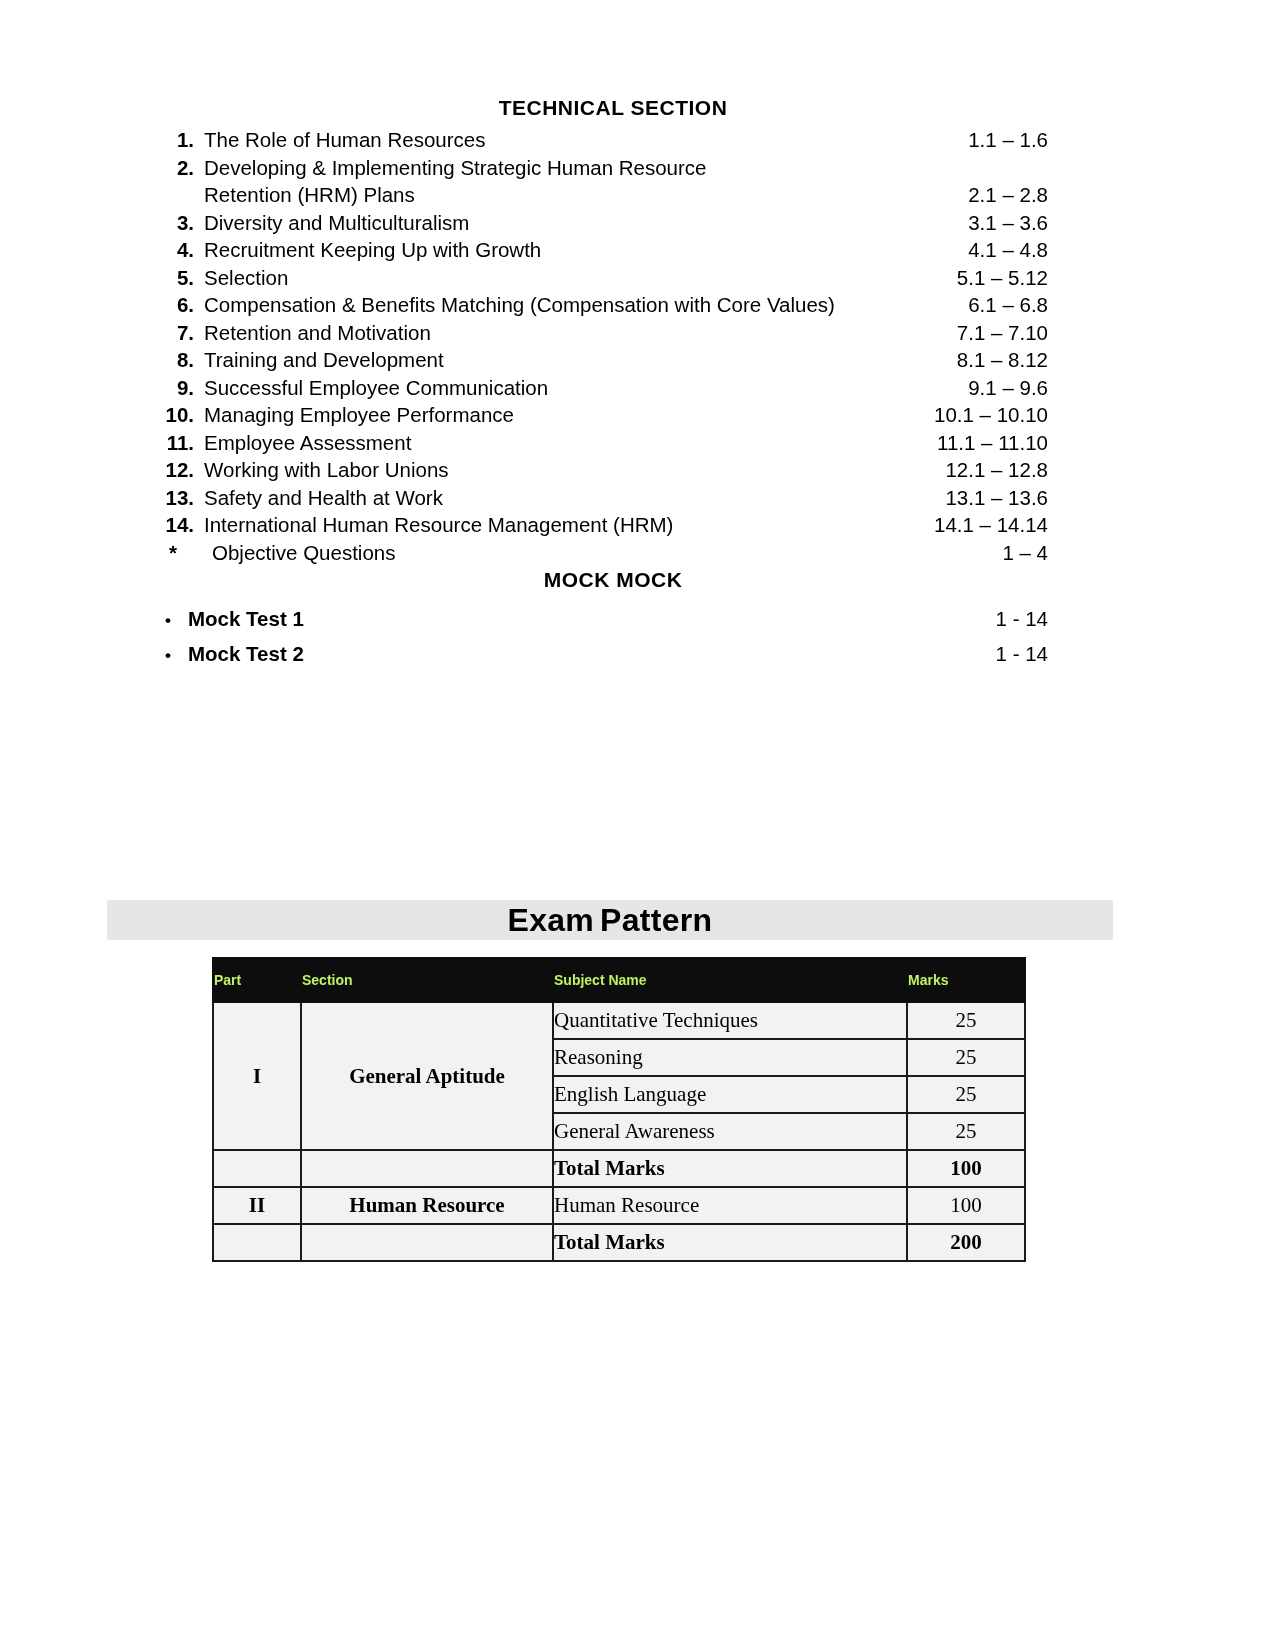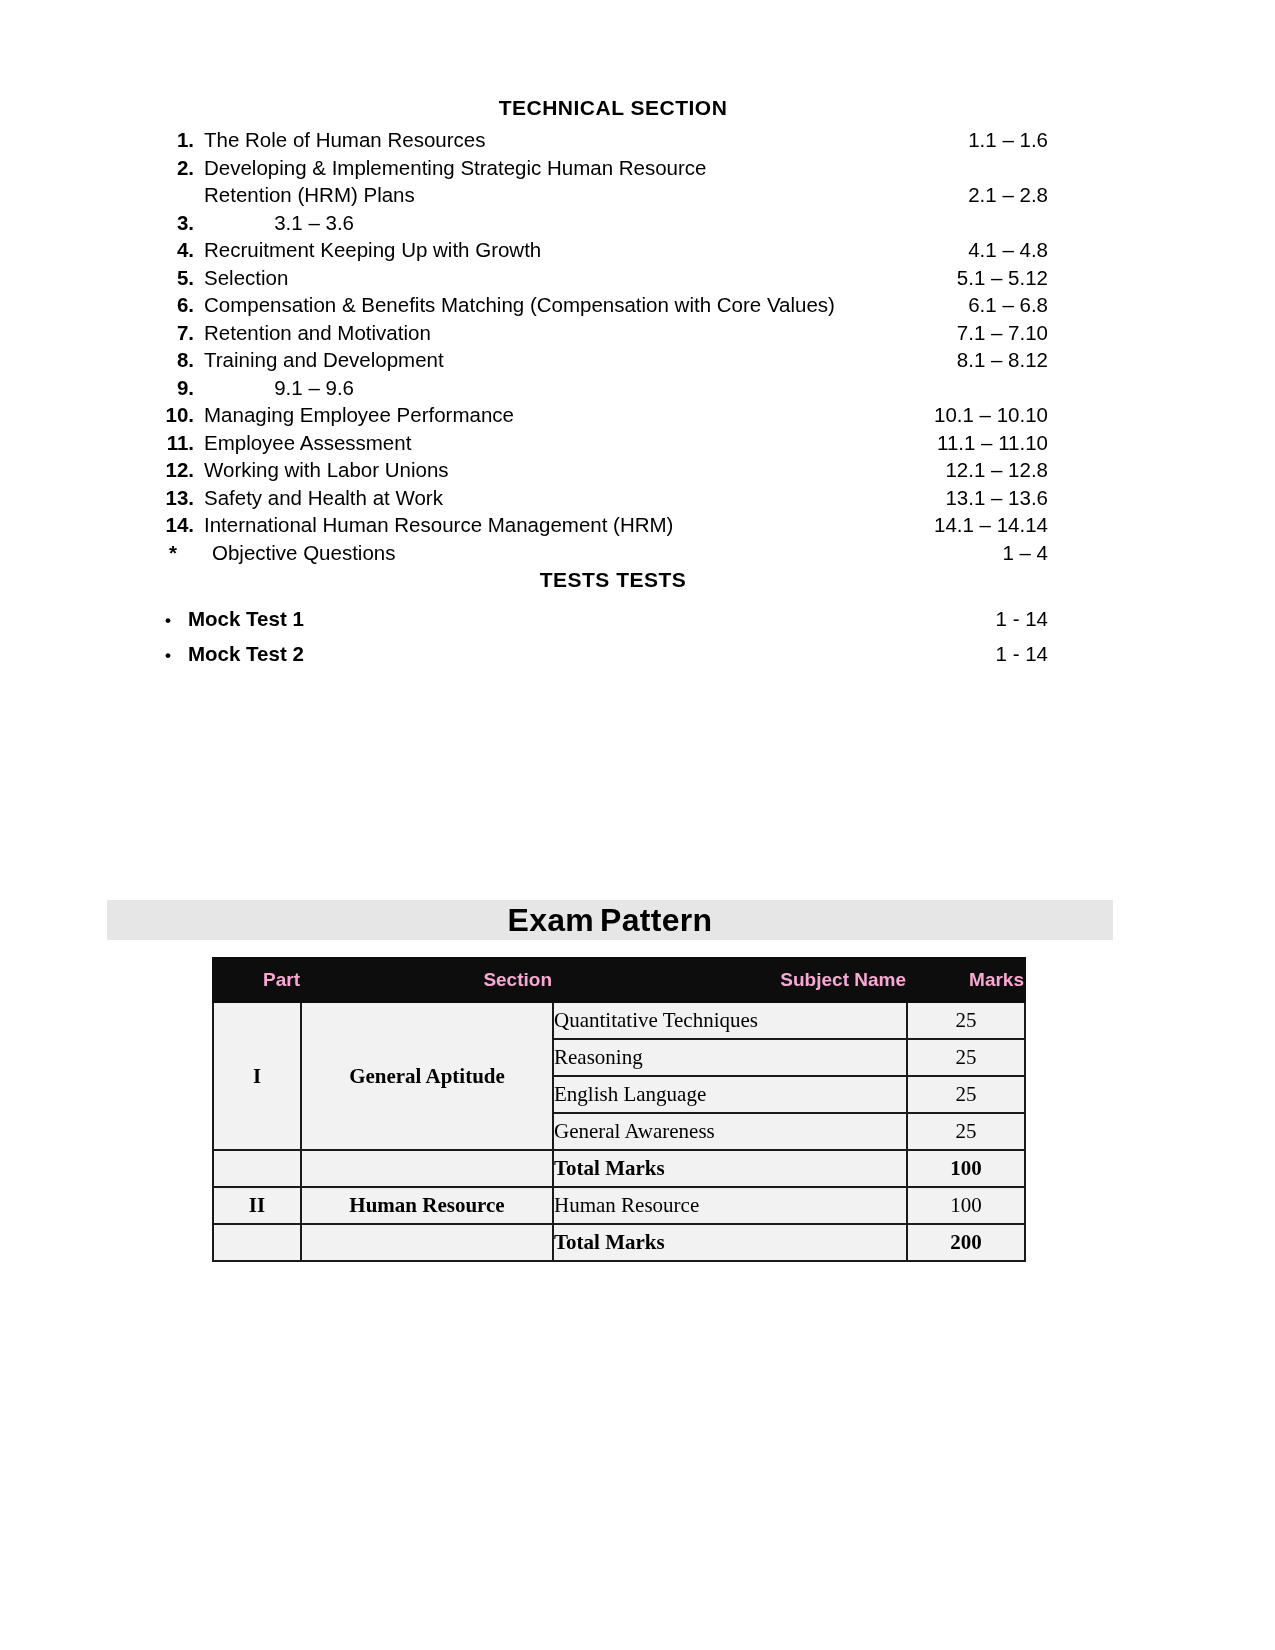--- a/index.html
+++ b/index.html
@@ -152,27 +152,27 @@
     table-layout: fixed;
     background: #f2f2f2;
   }
   table.exam-table th,
   table.exam-table td {
     border: 2px solid #1a1a1a;
     padding: 0;
   }
   table.exam-table thead th {
     background: #0d0d0d;
-    color: #f9a8d4;
+    color: #bef264;
     font-family: "Liberation Sans", sans-serif;
-    font-size: 19px;
+    font-size: 14px;
     font-weight: bold;
     height: 42px;
     border-color: #0d0d0d;
-    text-align: right;
+    text-align: left;
     vertical-align: middle;
   }
   table.exam-table tbody td {
     background: #f2f2f2;
     font-family: "Liberation Serif", serif;
     font-size: 21px;
     height: 35px;
     vertical-align: middle;
   }
   td.c-part   { width: 86px;  text-align: center; font-weight: bold; }
@@ -206,20 +206,21 @@
         <span class="toc-num">2.</span>
         <span class="toc-title">
           <span>Developing &amp; Implementing Strategic Human Resource</span>
           <span class="cont">Retention (HRM) Plans</span>
         </span>
         <span class="toc-pages two-line">2.1 – 2.8</span>
       </li>
 
       <li class="toc-row">
         <span class="toc-num">3.</span>
+        <span class="toc-title">Diversity and Multiculturalism</span>
         <span class="toc-pages">3.1 – 3.6</span>
       </li>
 
       <li class="toc-row">
         <span class="toc-num">4.</span>
         <span class="toc-title">Recruitment Keeping Up with Growth</span>
         <span class="toc-pages">4.1 – 4.8</span>
       </li>
 
       <li class="toc-row">
@@ -241,20 +242,21 @@
       </li>
 
       <li class="toc-row">
         <span class="toc-num">8.</span>
         <span class="toc-title">Training and Development</span>
         <span class="toc-pages">8.1 – 8.12</span>
       </li>
 
       <li class="toc-row">
         <span class="toc-num">9.</span>
+        <span class="toc-title">Successful Employee Communication</span>
         <span class="toc-pages">9.1 – 9.6</span>
       </li>
 
       <li class="toc-row">
         <span class="toc-num">10.</span>
         <span class="toc-title">Managing Employee Performance</span>
         <span class="toc-pages">10.1 – 10.10</span>
       </li>
 
       <li class="toc-row">
@@ -282,21 +284,21 @@
       </li>
 
       <li class="toc-row sub">
         <span class="toc-num">*</span>
         <span class="toc-title">Objective Questions</span>
         <span class="toc-pages">1 – 4</span>
       </li>
 
     </ul>
 
-    <div class="mock-heading"><span>TESTS TESTS</span></div>
+    <div class="mock-heading"><span>MOCK MOCK</span></div>
 
     <ul class="mock-list">
       <li class="mock-row">
         <span class="mock-bullet">•</span>
         <span class="mock-label">Mock Test 1</span>
         <span class="mock-pages">1 - 14</span>
       </li>
       <li class="mock-row">
         <span class="mock-bullet">•</span>
         <span class="mock-label">Mock Test 2</span>

